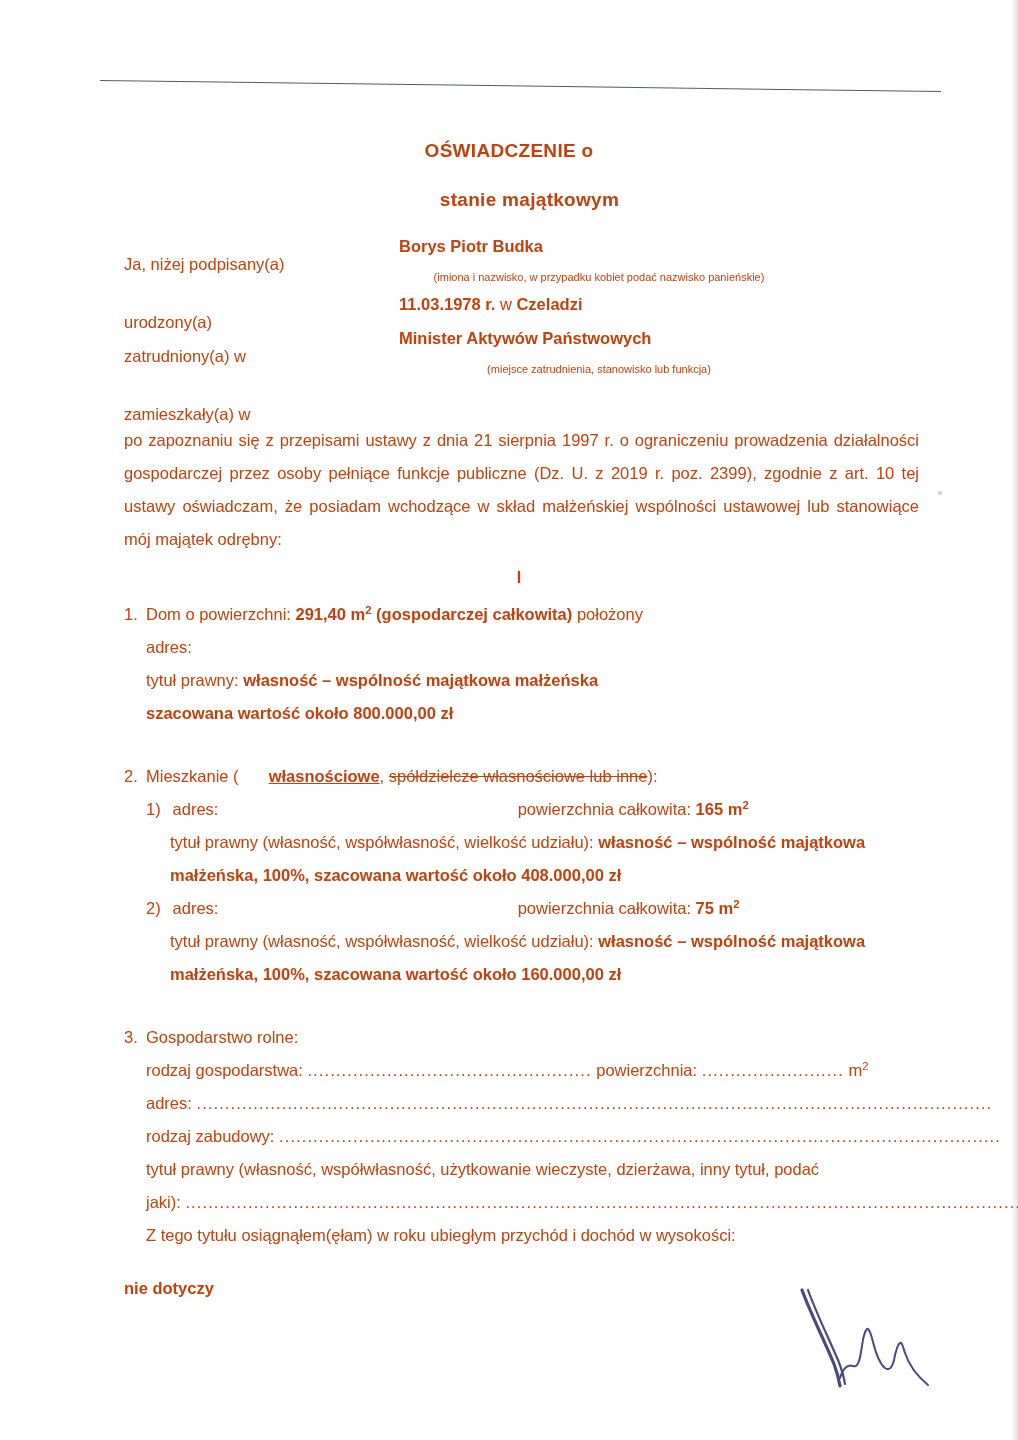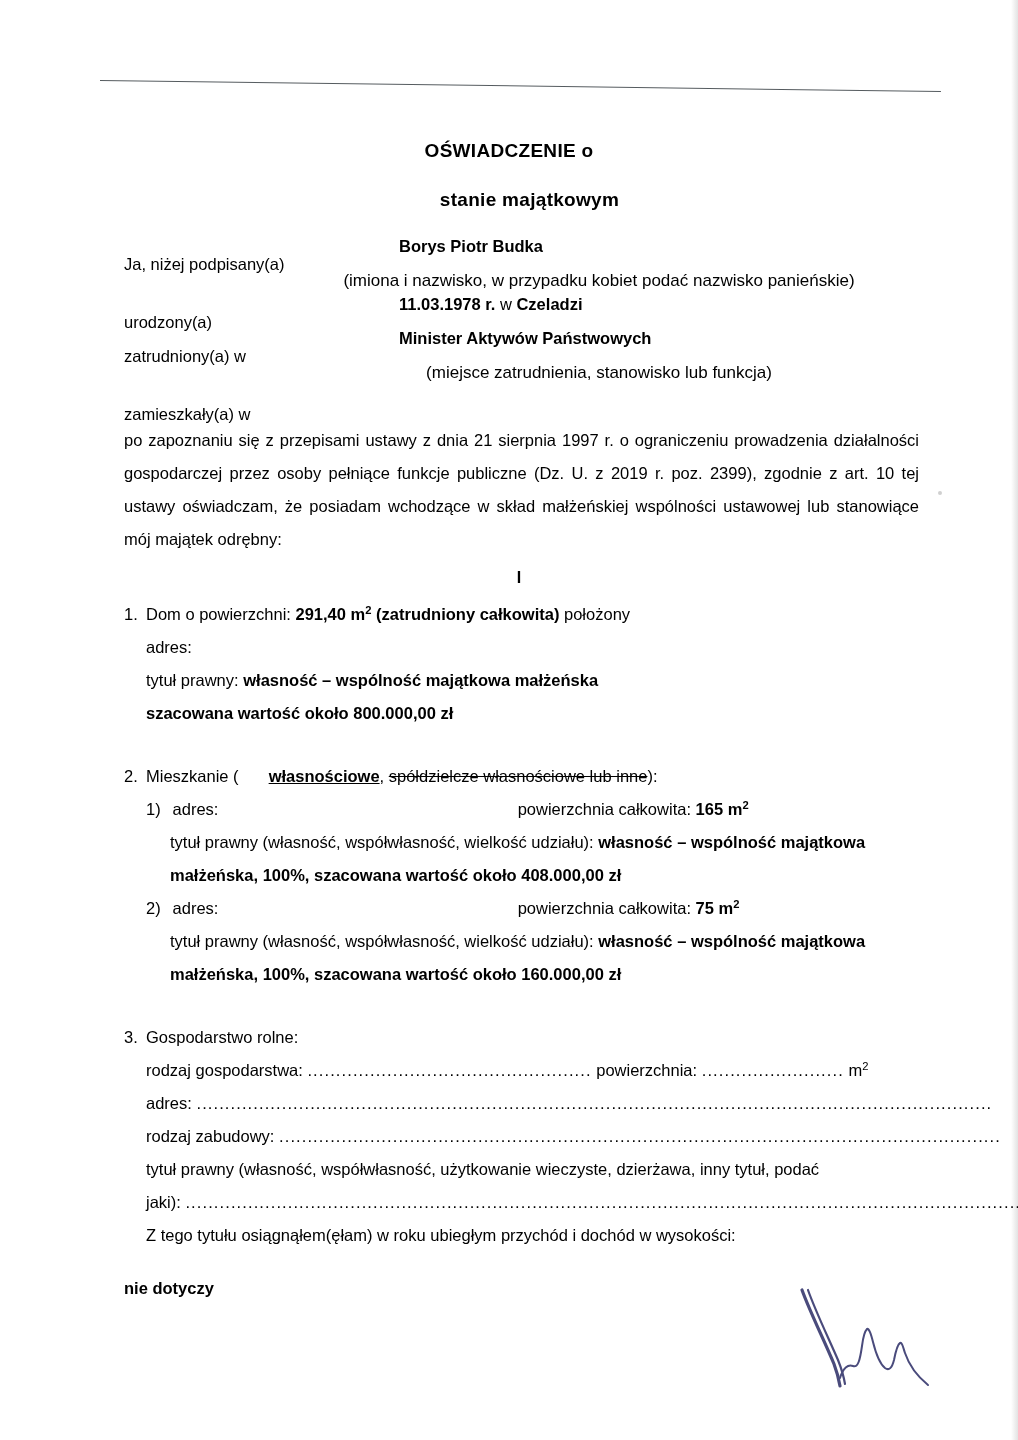--- a/index.html
+++ b/index.html
@@ -7,21 +7,21 @@
     margin: 0;
     padding: 0;
     background: #ffffff;
   }
   .page {
     position: relative;
     width: 1018px;
     height: 1440px;
     background: #ffffff;
     font-family: "Liberation Sans", sans-serif;
-    color: #000000;
+    color: #c2410c;
     overflow: hidden;
   }
   
   .scan-edge-right {
     position: absolute;
     top: 0;
     right: 0;
     width: 7px;
     height: 1440px;
     background: linear-gradient(to right, rgba(255,255,255,0) 0%, rgba(160,160,160,0.30) 100%);
@@ -91,21 +91,21 @@
     position: absolute;
     left: 275px;
     top: 0;
     font-weight: bold;
     white-space: nowrap;
   }
   .field-value .reg { font-weight: normal; }
   .field-note {
     position: relative;
     text-align: center;
-    font-size: 17px;
+    font-size: 11px;
     height: 24px;
     padding-left: 140px;
   }
 
   .para {
     margin-top: 2px;
     font-size: 16.5px;
     line-height: 33px;
     text-align: justify;
     text-justify: inter-word;
@@ -207,21 +207,21 @@
     </div>
 
     <div class="para">po zapoznaniu się z przepisami ustawy z dnia 21 sierpnia 1997 r. o ograniczeniu prowadzenia działalności gospodarczej przez osoby pełniące funkcje publiczne (Dz. U. z 2019 r. poz. 2399), zgodnie z art. 10 tej ustawy oświadczam, że posiadam wchodzące w skład małżeńskiej wspólności ustawowej lub stanowiące mój majątek odrębny:</div>
 
     <div class="roman">I</div>
 
     <div class="item">
       <div class="item-line">
         <span class="num">1.</span><span>Dom o powierzchni:</span>
         <b><span>291,40 m</span><sup>2</sup></b>
-        <b>(zatrudniony całkowita)</b>
+        <b>(gospodarczej całkowita)</b>
         <span>położony</span>
       </div>
       <div class="item-line indent-1">
         <span>adres:</span>
         <span></span>
       </div>
       <div class="item-line indent-1">
         <span>tytuł prawny:</span>
         <b>własność – wspólność majątkowa małżeńska</b>
       </div>

